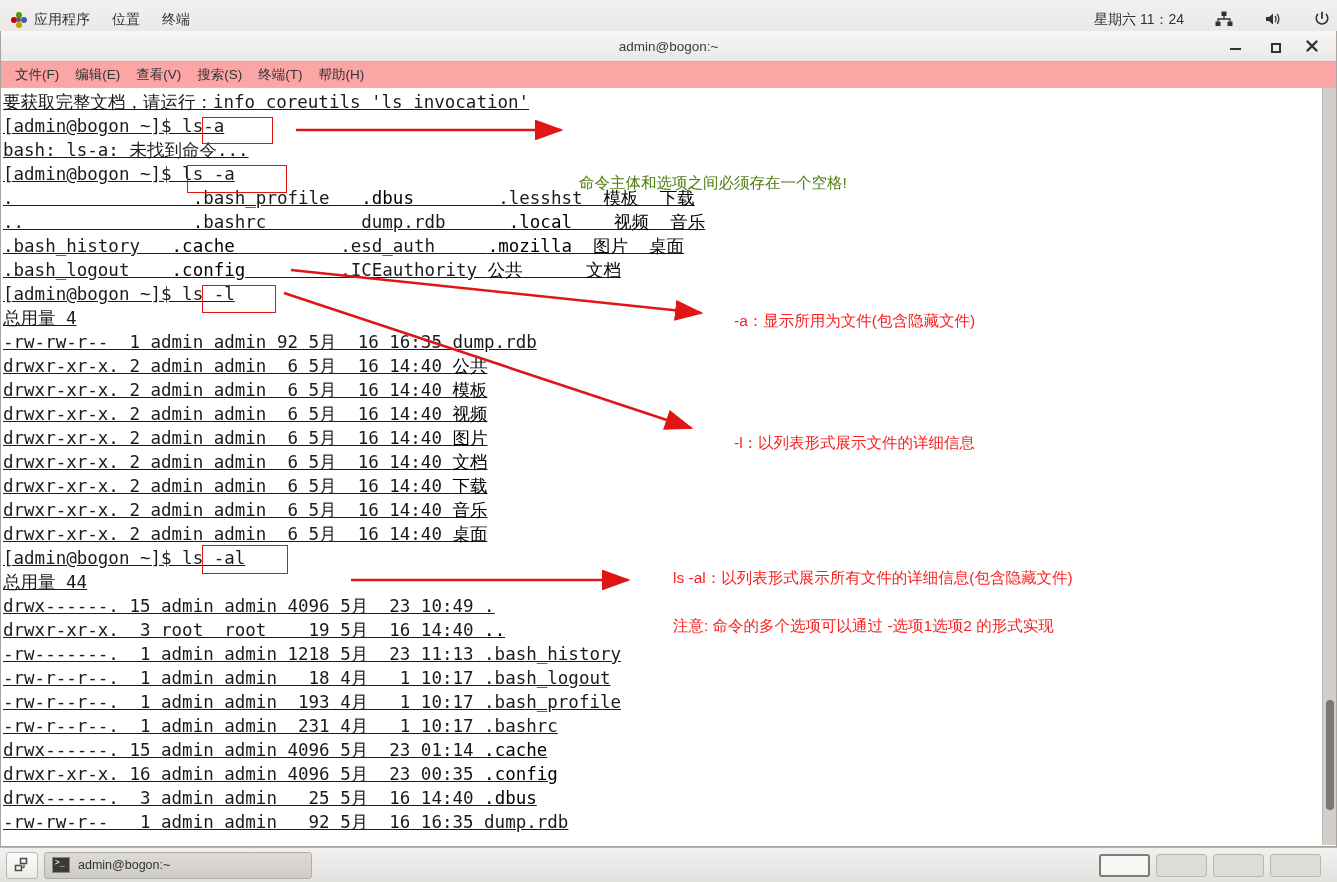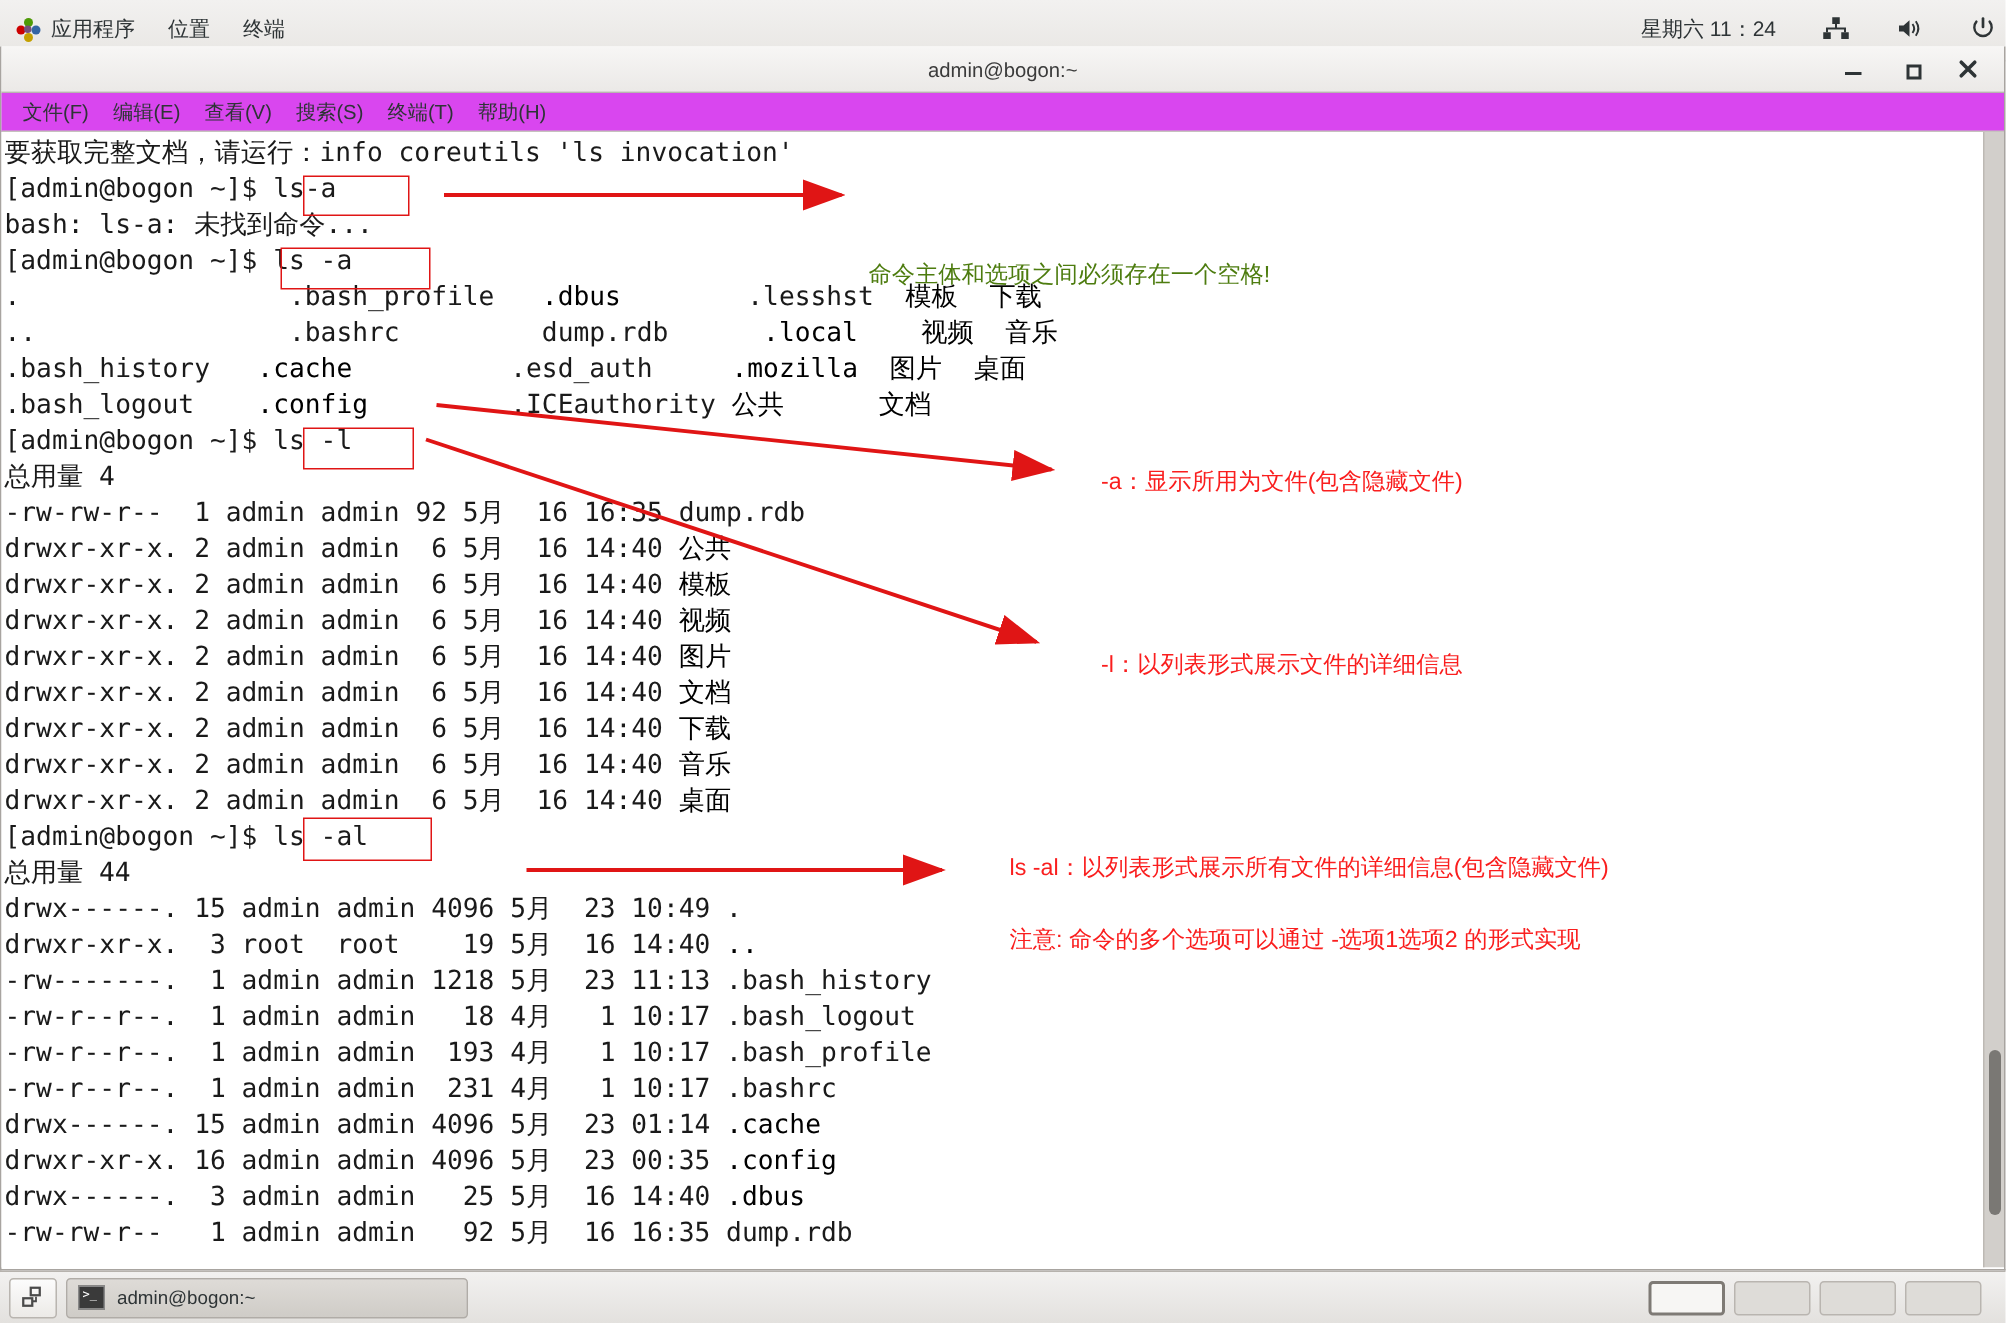--- a/index.html
+++ b/index.html
@@ -67,21 +67,21 @@
     content:""; position:absolute; left:2px; bottom:4px; width:11px; height:2px; background:#2e3436;
   }
   .win-btn.max::after{
     content:""; position:absolute; left:5px; top:5px; width:6px; height:6px;
     border:2px solid #2e3436;
   }
   .win-btn.close svg { display:block; }
 
   #menubar {
     height: 26px; width: 100%;
-    background: #d946ef;
+    background: #fca5a5;
     border-bottom: 1px solid #c6c2be;
     display: flex; align-items: center; gap: 0px;
     padding-left: 6px;
     font-size: 13.5px; color: #2e3436;
   }
   .menu-item { padding: 3px 8px; cursor: default; }
 
   
   #term-body {
     position: relative;
@@ -92,21 +92,21 @@
   #term-text {
     position: absolute; left: 0; top: 0;
     padding: 2px 0 0 2px;
     font-family: "DejaVu Sans Mono", "Liberation Mono", monospace;
     font-size: 17.5px;
     line-height: 24px;
     color: #1a1a1a;
     white-space: pre;
     letter-spacing: 0px;
   }
-  .ln { height: 24px; white-space: pre; }
+  .ln { height: 24px; white-space: pre; text-decoration: underline; }
   .blue { color: #000000; }
 
   
   #term-scroll {
     position: absolute; right: 0; top: 0; width: 14px; height: 757px;
     background: #d2cfcb; border-left: 1px solid #bdb9b4;
   }
   #term-scroll-thumb {
     position: absolute; left: 3px; width: 8px; border-radius: 4px;
     background: #7a7874; top: 612px; height: 110px;

